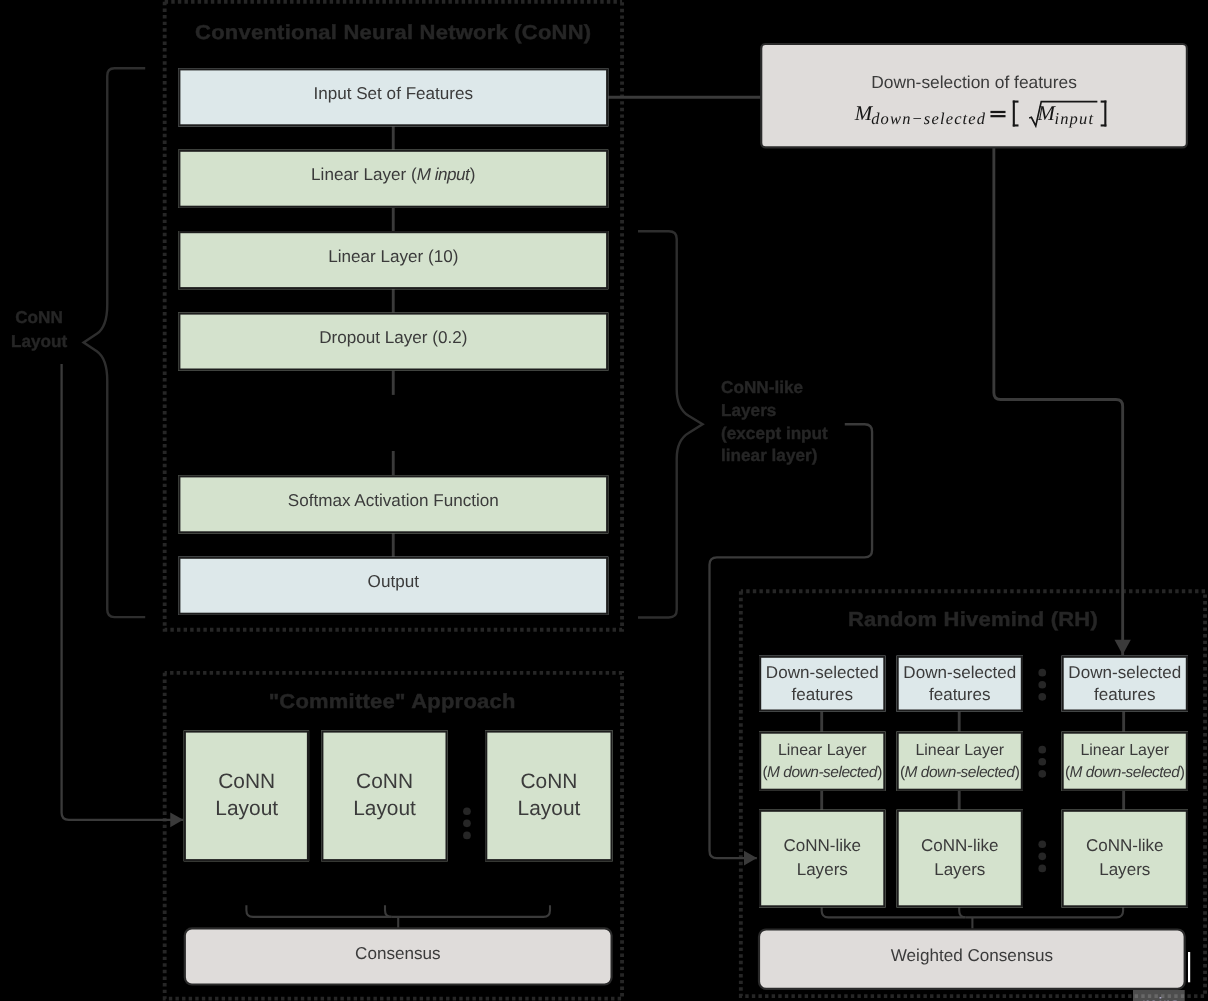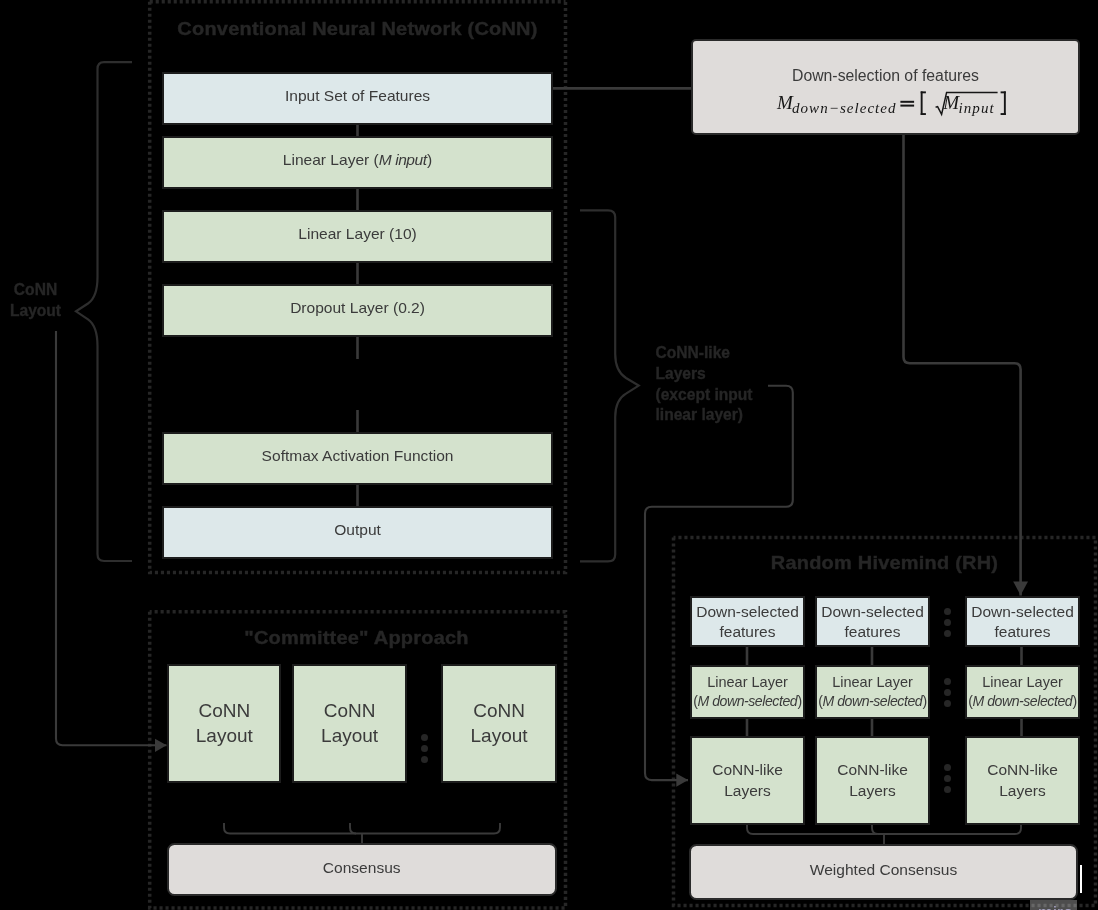--- a/index.html
+++ b/index.html
@@ -63,21 +63,21 @@
   .miro {
     position:absolute;
     background: rgba(255,255,255,0.045);
     color:#a9a6c4;
     font-size:17px;
     display:flex; align-items:center; justify-content:center;
   }
   #title-conn { left:148px; top:18px; width:419px; font-size:18.4px; letter-spacing:0.2px; transform:scaleX(1.086); transform-origin:50% 50%; }
 
   #c0,#c1,#c2,#c3,#c4,#c5,#c6 { left:161.7px; width:391.7px; height:53px; font-size:15.55px; padding-bottom:5px; }
-  #c0 { top:72px; }
+  #c0 { top:62px; }
   #c1 { top:136px; }
   #c2 { top:210px; }
   #c3 { top:284px; }
   #c4 { top:358px; }
   #c5 { top:432px; }
   #c6 { top:506px; }
 
   #ds-box { left:691px; top:39.3px; width:389px; height:95.5px; display:block; border-radius:5px; }
   .ds-inner { position:relative; width:100%; height:100%; }
   .ds-title { position:absolute; left:0; right:0; top:25px; text-align:center; font-size:15.8px; color:#3b3b3b; }

